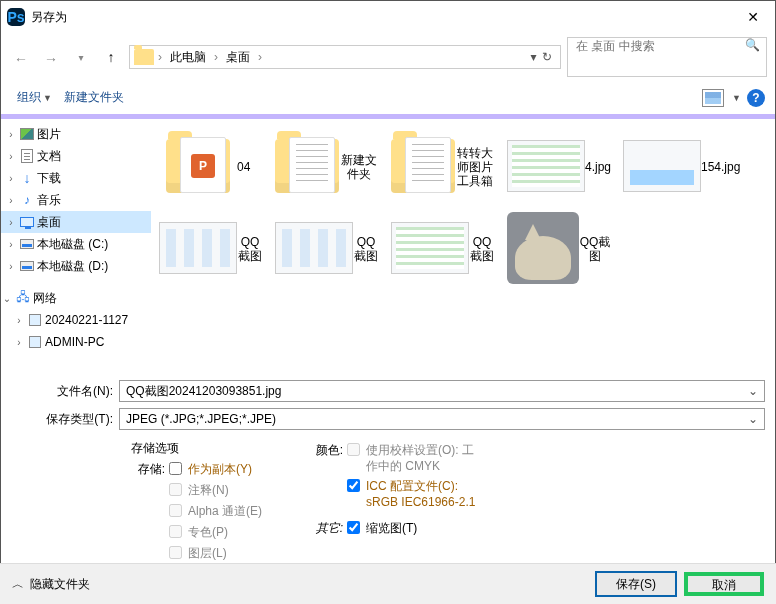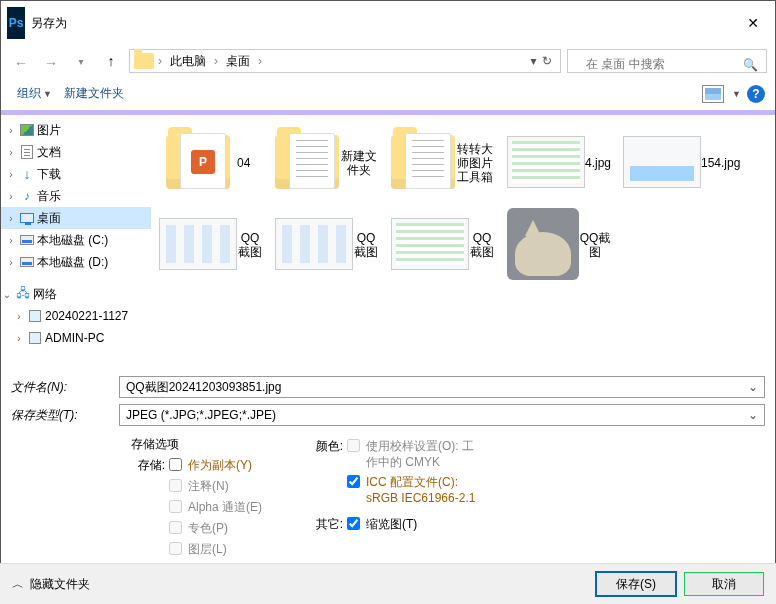--- a/index.html
+++ b/index.html
@@ -1,30 +1,30 @@
 <!DOCTYPE html>
 <html><head>
 <meta charset="utf-8">
 <style>
   * { box-sizing: border-box; }
   body { margin:0; font-family: "Microsoft YaHei", "Segoe UI", sans-serif; font-size:12px; color:#000; background:#fff; width:776px; height:604px; overflow:hidden; border:1px solid #555; }
   .titlebar { display:flex; align-items:center; padding:6px 8px 6px 6px; }
-  .ps-icon { width:18px; height:32px; background:#001e36; color:#31a8ff; font-weight:700; font-size:12px; display:flex; align-items:center; justify-content:center; border-radius:0; }
+  .ps-icon { width:18px; height:18px; background:#001e36; color:#31a8ff; font-weight:700; font-size:14px; display:flex; align-items:center; justify-content:center; border-radius:5px; }
   .title-text { margin-left:6px; flex:1; }
   .close-btn { font-size:14px; padding:2px 8px; cursor:default; }
   .addrbar { display:flex; align-items:center; padding:4px 8px; gap:6px; }
   .nav-btn { width:24px; height:24px; display:flex; align-items:center; justify-content:center; font-size:14px; }
   .nav-btn.disabled { color:#888; }
   .folder-glyph { width:20px; height:16px; background:#ffe08a; border-radius:2px 2px 0 0; position:relative; }
   .folder-glyph::before { content:''; position:absolute; top:-4px; left:0; width:8px; height:4px; background:#ffe08a; border-radius:2px 2px 0 0; }
   .breadcrumb { flex:1; display:flex; align-items:center; border:1px solid #ccc; height:24px; padding:0 4px; gap:4px; }
   .crumb-part { padding:0 4px; }
   .crumb-sep { color:#888; }
   .crumb-drop { margin-left:auto; display:flex; align-items:center; gap:2px; color:#555; padding-right:4px; }
-  .searchbox { display:flex; align-items:flex-end; border:1px solid #ccc; height:24px; width:200px; padding:0 16px; color:#777; }
+  .searchbox { display:flex; align-items:flex-start; border:1px solid #ccc; height:40px; width:200px; padding:0 6px; color:#777; }
   .searchbox input { border:none; outline:none; flex:1; font-size:12px; color:#777; }
   .toolbar { display:flex; align-items:center; padding:4px 10px; border-bottom:5px solid #c4b5fd; }
   .tool-item { padding:4px 6px; color:#1a4c8b; }
   .tool-drop { color:#555; font-size:9px; margin-left:2px; }
   .view-ctrls { margin-left:auto; display:flex; align-items:center; gap:6px; }
   .view-thumb-icon { width:22px; height:18px; border:1px solid #888; position:relative; }
   .view-thumb-icon::before { content:''; position:absolute; inset:2px; background:linear-gradient(#4a90d9 50%, #7ab8f0 50%); opacity:.7; }
   .help-circle { width:18px; height:18px; border-radius:50%; background:#1a6fd6; color:#fff; display:flex; align-items:center; justify-content:center; font-weight:700; font-size:12px; }
   .body-split { display:flex; height:255px; }
   .tree { width:150px; overflow:hidden; padding-top:4px; }
@@ -54,35 +54,35 @@
   .peek.doc::after{ content:''; position:absolute; inset:6px; background:repeating-linear-gradient(#bbb 0 1px, transparent 1px 6px); }
   .thumb-img { width:78px; height:52px; border:1px solid #ccc; background:#f6f8fa; position:relative; }
   .thumb-img.table::after{ content:''; position:absolute; inset:4px; background:repeating-linear-gradient(#c9e7c9 0 3px, #fff 3px 7px); }
   .thumb-img.graph::after{ content:''; position:absolute; inset:6px; background:linear-gradient(transparent 60%, #a3d5ff 60%); }
   .thumb-img.wide::after{ content:''; position:absolute; inset:6px; background:repeating-linear-gradient(90deg,#d9e8f7 0 10px, #f6f8fa 10px 18px); }
   .thumb-cat { width:72px; height:72px; border-radius:6px; background:#8b8f95; position:relative; overflow:hidden; }
   .thumb-cat::before{ content:''; position:absolute; left:8px; top:24px; width:56px; height:44px; background:#d6ceb8; border-radius:50% 50% 30% 30%; }
   .thumb-cat::after{ content:''; position:absolute; left:18px; top:12px; width:16px; height:16px; background:#d6ceb8; clip-path:polygon(50% 0,100% 100%,0 100%); box-shadow:22px 0 0 #d6ceb8; }
   .fields { padding:6px 10px 0 10px; }
   .field-row { display:flex; align-items:center; margin-bottom:6px; }
-  .field-row label { width:108px; text-align:left; padding-right:6px;font-style:italic; }
+  .field-row label { width:108px; text-align:right; padding-right:6px; }
   .field-row .input-like { flex:1; border:1px solid #999; height:22px; display:flex; align-items:center; padding:0 6px; }
   .field-row .input-like .dd { margin-left:auto; color:#555; }
   .options { display:flex; padding:4px 0 0 120px; gap:28px; }
   .opt-col { min-width:150px; }
   .opt-head { font-weight:400; margin-bottom:2px; }
   .opt-row { display:flex; align-items:flex-start; gap:4px; padding:2px 0; color:#8a8a8a; }
   .opt-row.enabled { color:#000; }
   .opt-row a { color:#a16207; text-decoration:none; }
   .opt-row input { margin:1px 2px 0 0; }
   .opt-label-col { display:flex; flex-direction:column; line-height:16px;justify-content:space-between; }
   .footer { position:absolute; bottom:0; left:0; right:0; border-top:1px solid #ddd; background:#f0f0f0; display:flex; align-items:center; padding:8px 12px; }
   .footer .hide-fold { display:flex; align-items:center; gap:6px; }
   .footer .buttons { margin-left:auto; display:flex; gap:8px; }
-  .footer button { width:80px; height:24px; border:1px solid #22c55e; background:#e9e9e9; font-size:12px; }
+  .footer button { width:80px; height:24px; border:4px solid #22c55e; background:#e9e9e9; font-size:12px; }
   .footer button.primary { border:1px solid #0a64ad; outline:1px solid #0a64ad; }
 </style>
 </head>
 <body>
 
 <div class="titlebar">
   <div class="ps-icon">Ps</div>
   <div class="title-text">另存为</div>
   <div class="close-btn">✕</div>
 </div>
@@ -314,21 +314,21 @@
         </div>
       <div class="opt-row enabled" style="align-items:flex-start;">
           <span style="width:34px;"></span>
           <input type="checkbox" checked="" style="">
           <span class="opt-label-col">
             <a href="#">ICC 配置文件(C):</a>
             <a href="#">sRGB IEC61966-2.1</a>
           </span>
         </div>
       <div class="opt-row enabled" style="margin-top:6px;">
-          <span style="width:34px;text-align:right;">其它:</span>
+          <span style="width:34px;text-align:right;font-style:italic;">其它:</span>
           <input type="checkbox" checked="" style="">
           <span>缩览图(T)</span>
         </div>
     </div>
   </div>
 </div>
 
 <div class="footer">
   <div class="hide-fold">
       <span>︿</span>

